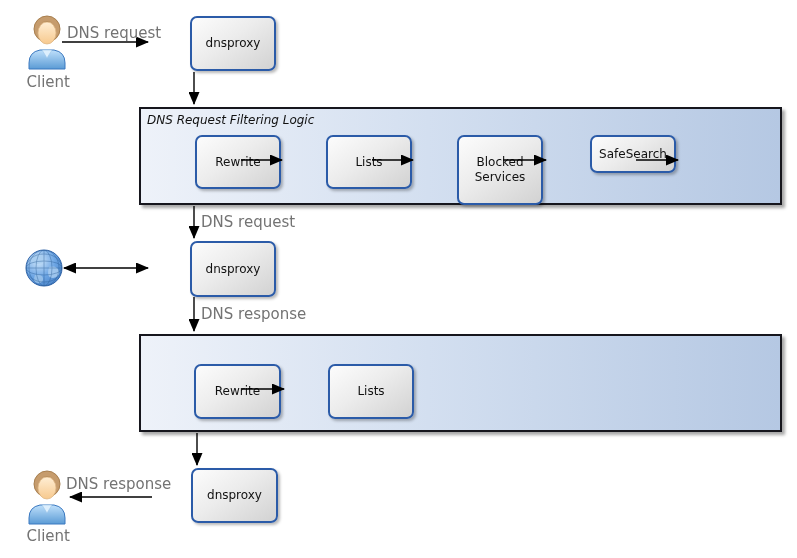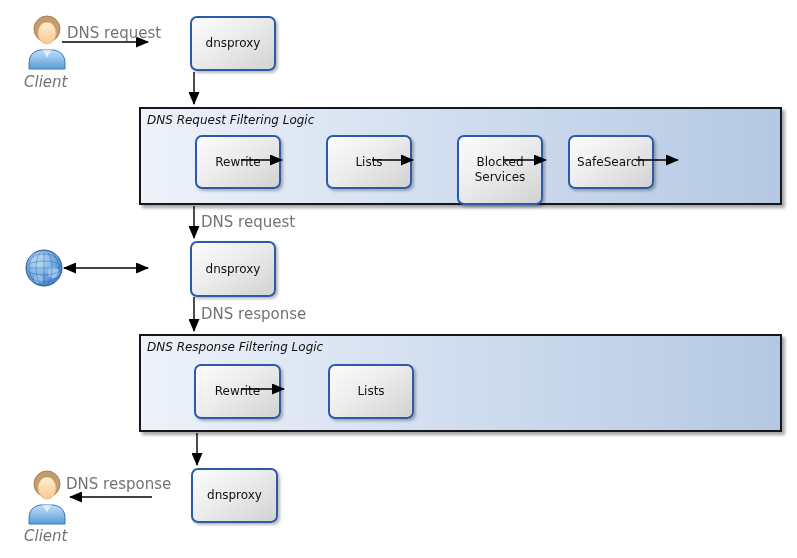--- a/index.html
+++ b/index.html
@@ -19,21 +19,21 @@
     position:absolute;z-index:2;
     border:2px solid #16161d;
     background:linear-gradient(90deg,#eef2f9 0%,#d3dff0 45%,#b5c8e3 100%);
     box-shadow:3px 3px 3px rgba(0,0,0,0.35);
     box-sizing:border-box;
   }
   .container-title{
     position:absolute;left:6px;top:4px;font-size:12px;color:#111;white-space:nowrap;font-style:italic;
   }
   .lbl{position:absolute;z-index:7;font-size:15px;white-space:nowrap;color:#737373;}
-  .center{text-align:left;font-style:italic;}
+  .center{text-align:right;}
   .pre{white-space:pre-line;line-height:1.05;}
   .actor{position:absolute;z-index:6;}
 </style>
 </head>
 <body>
 
 <div class="canvas">
 
   <svg class="overlay" width="797" height="558">
     <defs>
@@ -87,21 +87,21 @@
     <div class="container-title">DNS Request Filtering Logic</div>
     <div class="node" style="left:15px;top:26px;width:86px;height:54px">
       <span>Rewrite</span>
     </div>
     <div class="node" style="left:146px;top:26px;width:86px;height:54px">
       <span>Lists</span>
     </div>
     <div class="node" style="left:277px;top:26px;width:86px;height:70px">
       <span>Blocked Services</span>
     </div>
-    <div class="node" style="left:388px;top:26px;width:86px;height:54px">
+    <div class="node" style="left:410px;top:26px;width:86px;height:38px">
       <span>SafeSearch</span>
     </div>
   </div>
 
   <div class="lbl" style="left:201px;top:213px">DNS request</div>
   <div class="lbl" style="left:201px;top:305px">DNS response</div>
 
   <div class="actor" style="left:23px;top:247px;width:42px;height:42px">
     <svg width="42" height="42" viewBox="0 0 42 42">
       <defs>
@@ -129,21 +129,20 @@
         </g>
       </g>
     </svg>
   </div>
 
   <div class="node" style="left:151px;top:241px;width:86px;height:56px">
     <span>dnsproxy</span>
   </div>
 
   <div class="container" style="left:139px;top:334px;width:643px;height:98px">
-    <div class="container-title">DNS Response Filtering Logic</div>
     <div class="node" style="left:14px;top:28px;width:87px;height:55px">
       <span>Rewrite</span>
     </div>
     <div class="node" style="left:148px;top:28px;width:86px;height:55px">
       <span>Lists</span>
     </div>
   </div>
 
   <div class="node" style="left:152px;top:468px;width:87px;height:55px">
     <span>dnsproxy</span>

